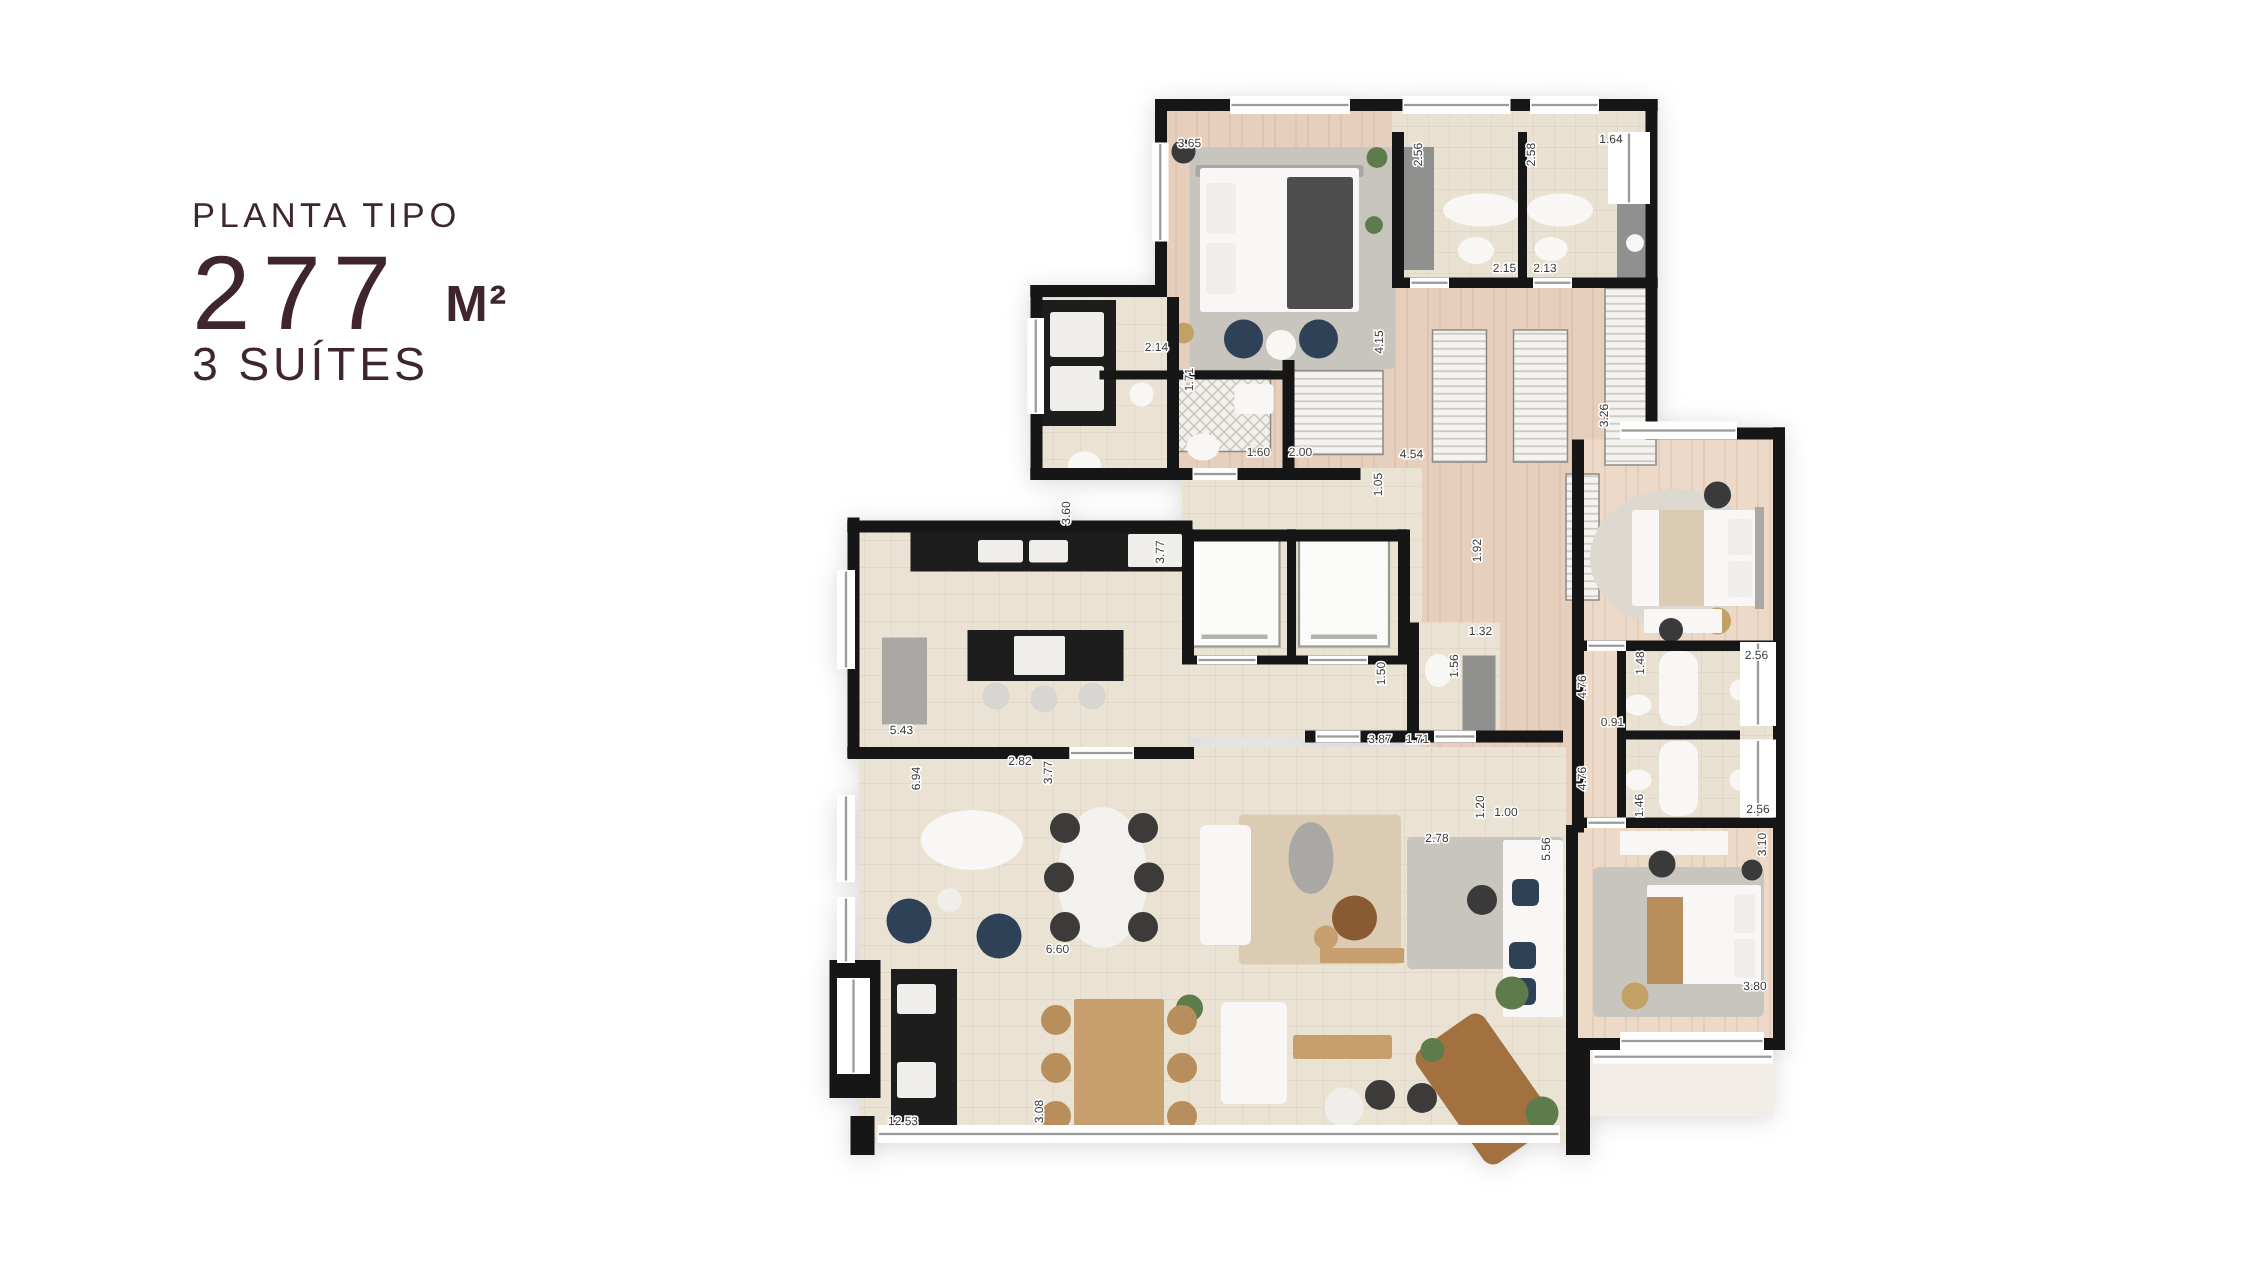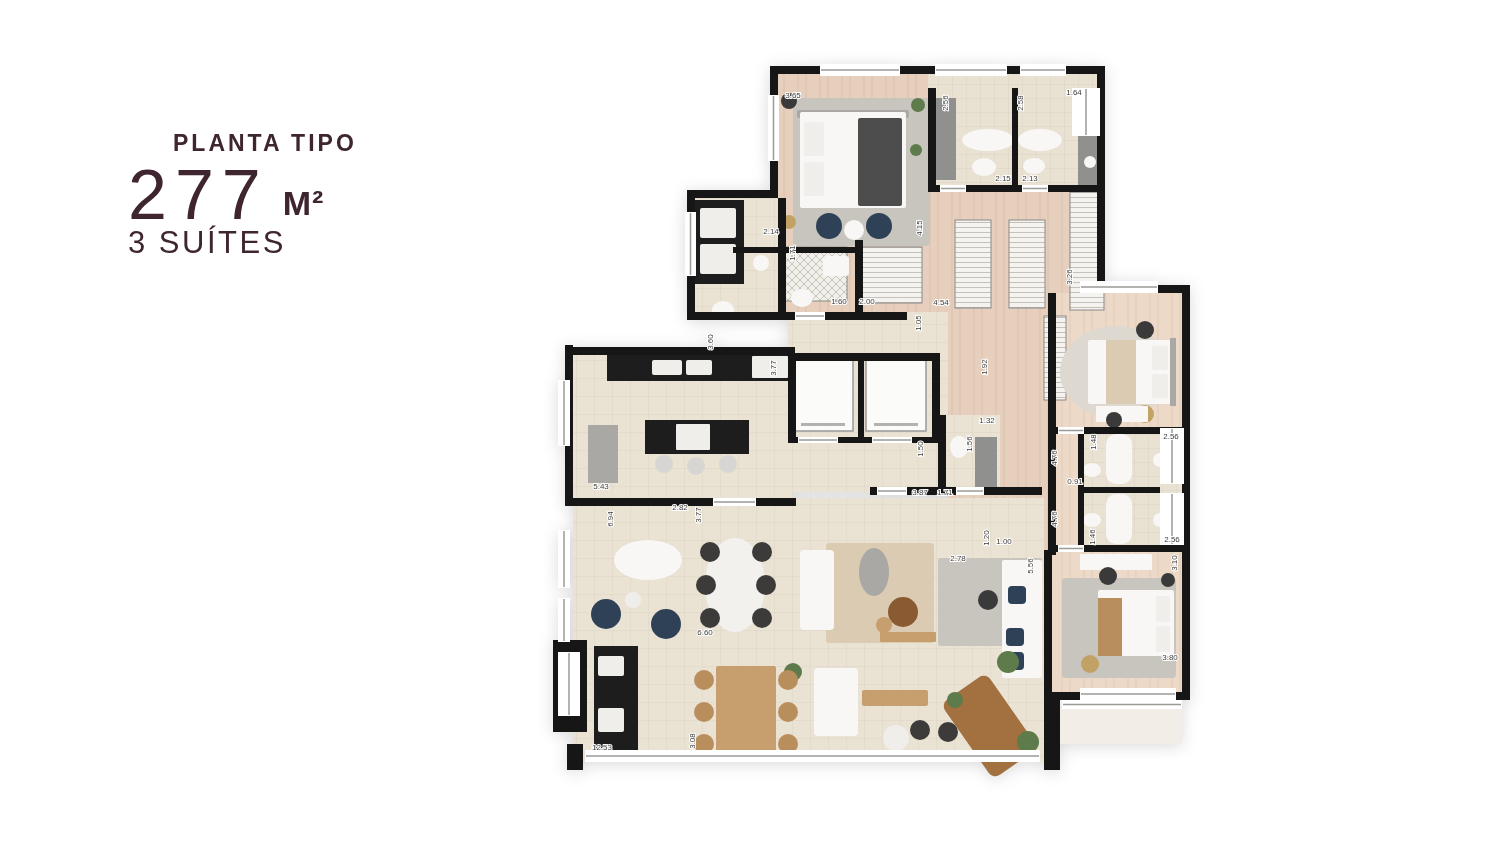--- a/index.html
+++ b/index.html
@@ -1,21 +1,21 @@
 <!DOCTYPE html>
 <html><head>
 <meta charset="utf-8">
 <style>
   html,body{margin:0;padding:0;background:#ffffff;width:1500px;height:843px;overflow:hidden;
     font-family:"Liberation Sans", sans-serif;}
   .page{position:relative;width:1500px;height:843px;background:#fff;}
   
   .panel{position:absolute;left:128px;top:130px;color:#3e2530;}
-  .plan-type{font-size:23px;letter-spacing:3px;font-weight:700;margin-left:45px;}
-  .area-row{margin-top:8px;display:flex;align-items:flex-end;gap:14px;}
+  .plan-type{font-size:23px;letter-spacing:3px;font-weight:400;}
+  .area-row{margin-top:8px;display:flex;align-items:flex-end;gap:28px;}
   .area-value{font-size:70px;line-height:60px;font-weight:200;letter-spacing:8px;}
   .area-unit{font-size:34px;font-weight:700;letter-spacing:1px;padding-bottom:2px;}
   .suites{font-size:31px;letter-spacing:2.5px;font-weight:400;}
   .subtitle{margin-top:12px;font-size:19px;letter-spacing:1.6px;font-weight:400;}
   
   #plan-svg{position:absolute;left:0;top:0;width:1500px;height:843px;
     filter:drop-shadow(0 2px 8px rgba(0,0,0,0.15));}
   #plan-svg text{font-family:"Liberation Sans", sans-serif;font-size:8px;fill:#3d3d3d;
     paint-order:stroke;stroke:#ffffff;stroke-width:2px;}
   

